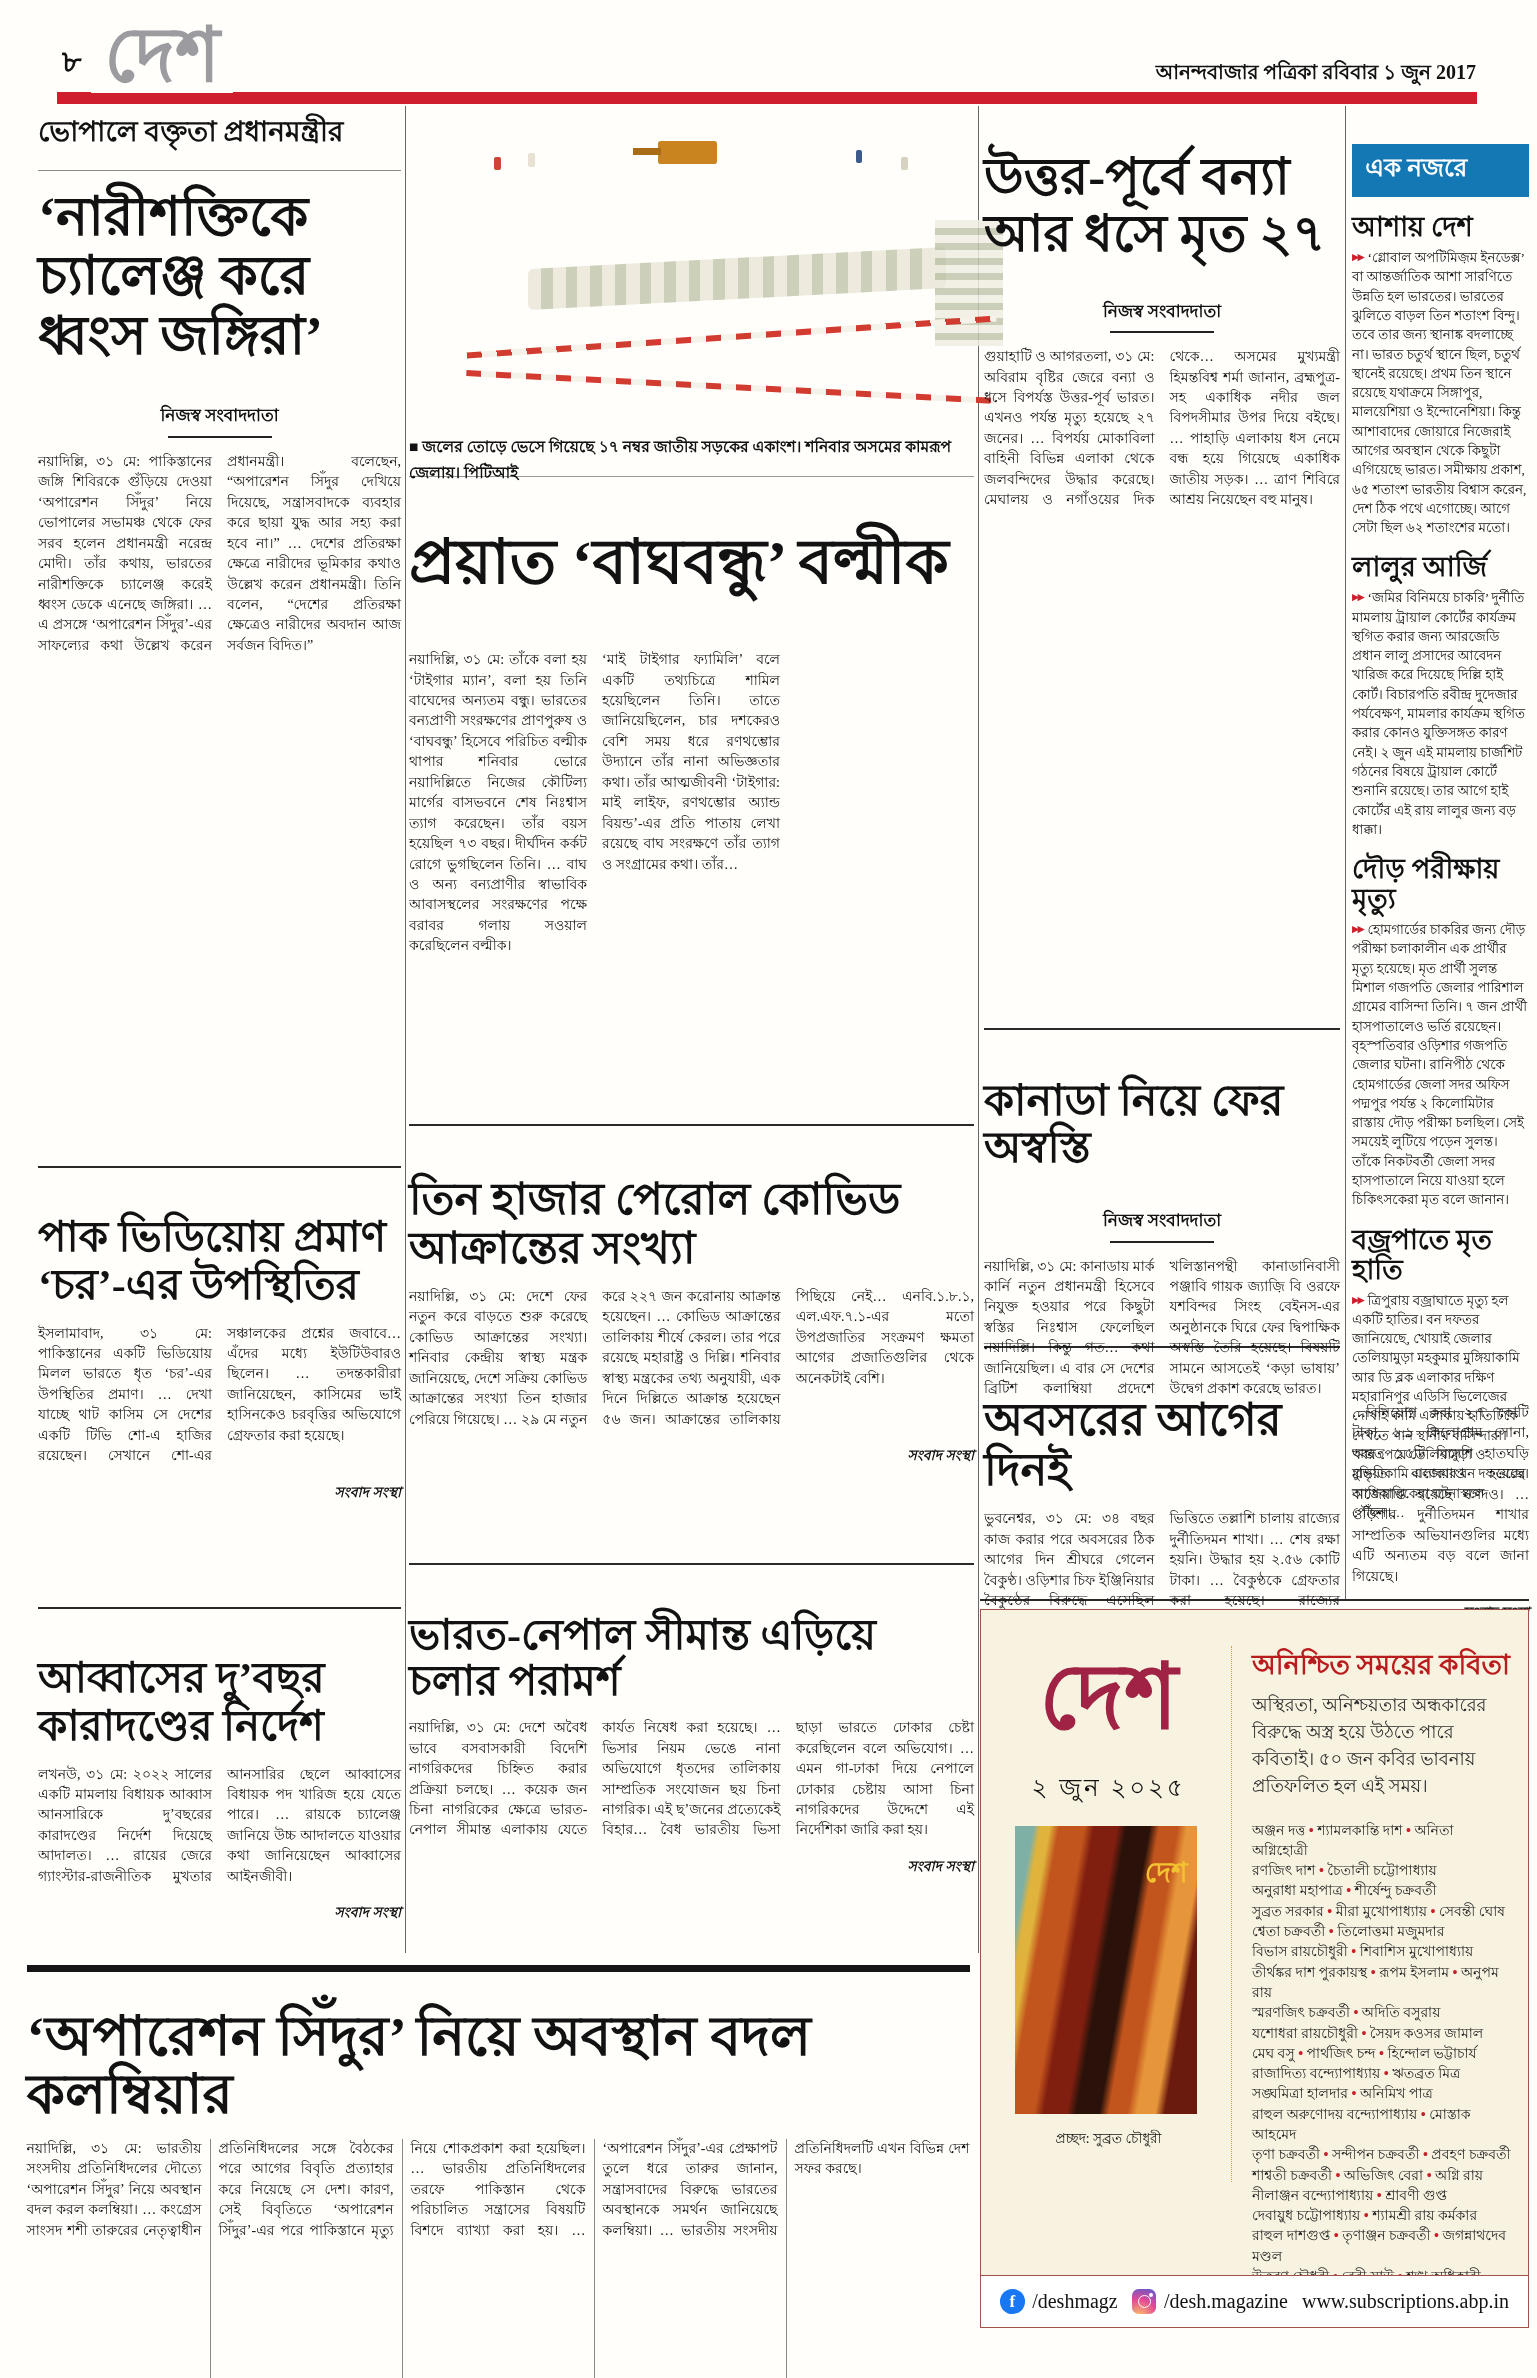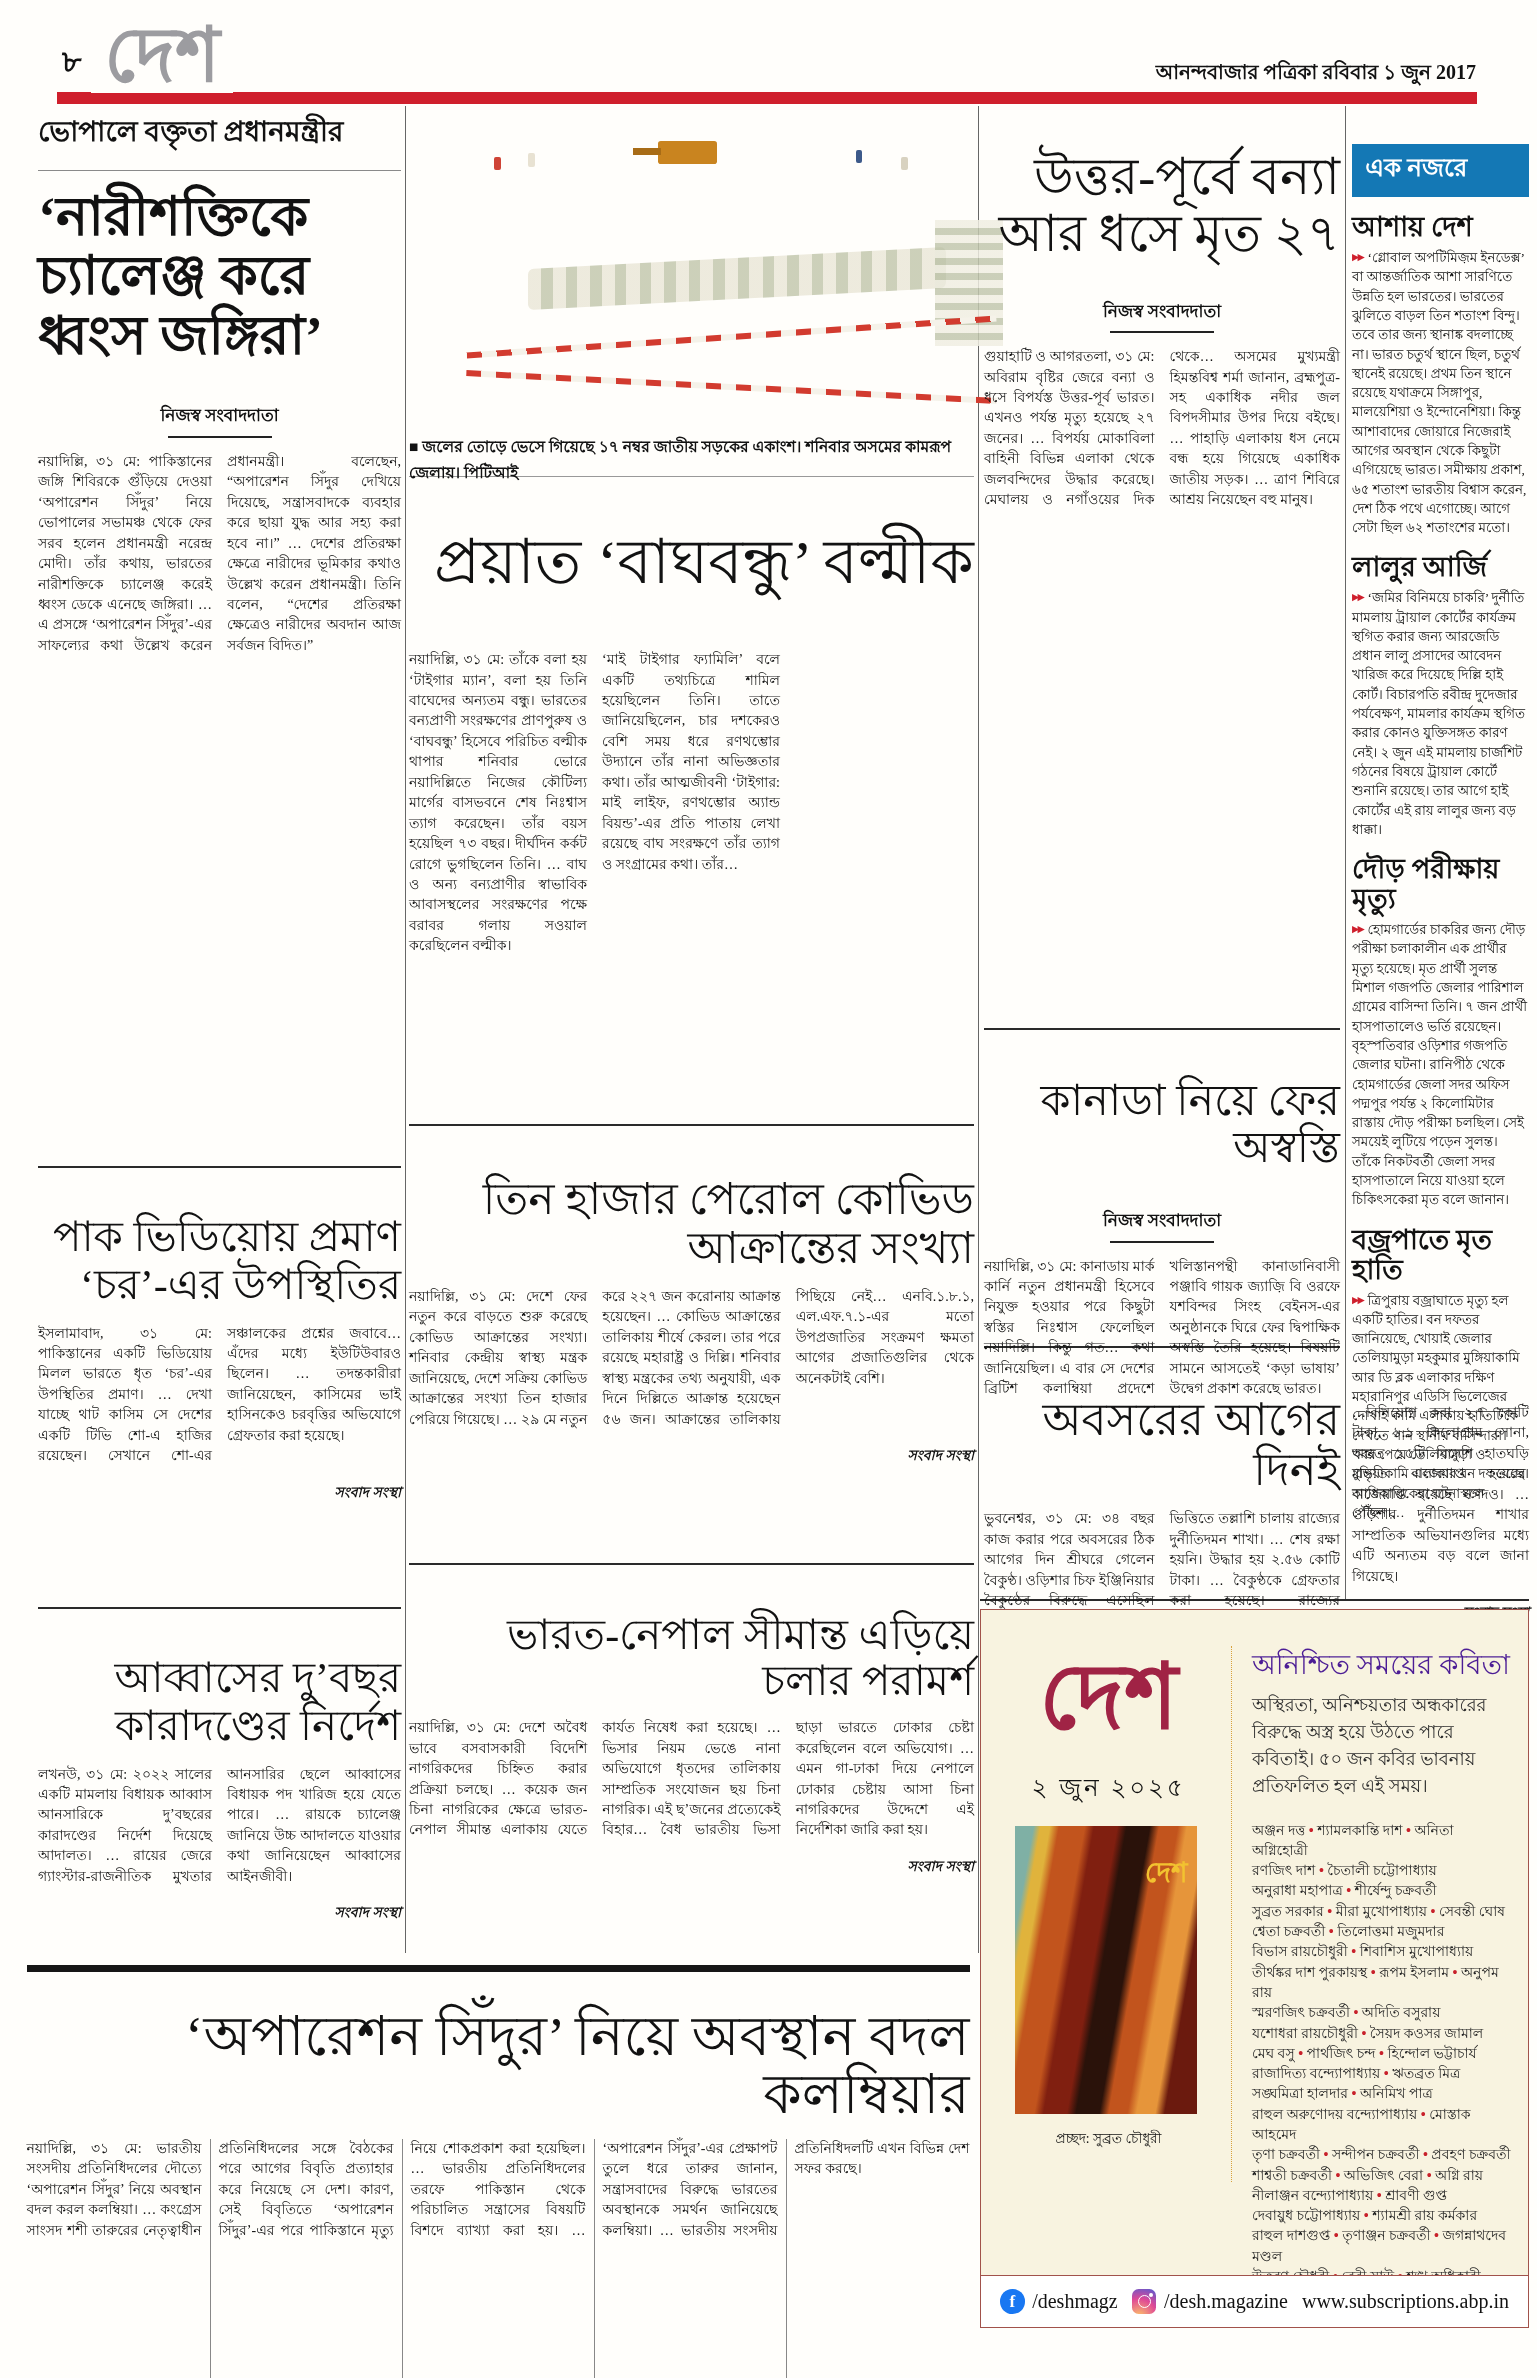--- a/index.html
+++ b/index.html
@@ -29,21 +29,21 @@
   #r8{left:980px;top:1599px;width:549px;}
 
   
   .bt{font-size:14px;line-height:1.46;text-align:justify;}
   .cols2{column-count:2;column-gap:15px;}
   .cols3{column-count:3;column-gap:15px;}
   .cols5{column-count:5;column-gap:17px;column-rule:0.9px solid #888;}
   .byline{text-align:center;font-weight:bold;font-size:17px;margin:11.4px 0 1.9px;}
   .byline-rule{width:104px;height:1.9px;background:#222;margin:5.7px auto 13.2px;}
   .credit{text-align:right;font-weight:bold;font-style:italic;font-size:14px;margin-top:5.7px;}
-  .hl-center{text-align:right;font-weight:normal;}
+  .hl-center{text-align:left;font-weight:bold;}
 
   
   .art-women{position:absolute;left:38px;top:110px;width:363px;}
   .kicker{font-size:28px;font-weight:bold;padding-bottom:13px;border-bottom:1.9px solid #8a8a8a;}
   .hl-women{font-size:54px;line-height:1.1;font-weight:bold;margin-top:17px;}
   .art-women .bt{height:568px;}
 
   .pak{position:absolute;left:38px;top:1179px;width:363px;}
   .hl-mid{font-size:42px;line-height:1.14;margin-bottom:13.2px;}
   .abbas{position:absolute;left:38px;top:1620px;width:363px;}
@@ -100,21 +100,21 @@
   .ad-logo{position:absolute;left:17px;top:42px;width:221px;text-align:center;font-size:91px;
     line-height:1;font-weight:bold;color:#a02345;}
   .ad-date{position:absolute;left:17px;top:159px;width:221px;text-align:center;font-size:24.6px;letter-spacing:2.8px;}
   .ad-cover{position:absolute;left:34px;top:216px;width:182px;height:288px;
     background:linear-gradient(100deg,#7fb0a5 0 8%,#e0b33c 11% 15%,#c2541d 19% 30%,#801f10 34% 44%,
       #2a120a 48% 58%,#c2541d 62% 70%,#e6953a 74% 82%,#6b1a0e 86% 100%);}
   .ad-cover-logo{position:absolute;right:9.5px;top:24.6px;font-size:28px;font-weight:bold;color:#f2c230;}
   .ad-cover-caption{position:absolute;left:17px;top:517px;width:221px;text-align:center;font-size:13.7px;}
   .ad-divider{position:absolute;left:250px;top:36px;height:536px;border-left:1.9px dotted #d8a13c;}
   .ad-right{position:absolute;left:271px;top:40px;width:259px;}
-  .ad-heading{font-size:27.4px;font-weight:normal;color:#4c1d95;line-height:1.1;}
+  .ad-heading{font-size:27.4px;font-weight:bold;color:#b91c1c;line-height:1.1;}
   .ad-intro{font-size:18px;line-height:1.5;margin-top:11.4px;color:#2c2c2c;}
   .poet-list{margin-top:21px;font-size:14px;line-height:1.45;color:#222;}
   .pb{color:#c8202a;font-weight:bold;}
   .ad-footer{position:absolute;left:0;right:0;bottom:0;height:51px;background:#fff;
     border-top:1.9px solid #a1524b;display:flex;align-items:center;justify-content:space-between;
     padding:0 19px;font-size:20px;}
   .f-item{display:flex;align-items:center;gap:7.6px;}
   .icon-fb{width:24.6px;height:24.6px;border-radius:50%;background:#1877f2;color:#fff;display:inline-flex;
     align-items:center;justify-content:center;font-size:17px;font-weight:bold;font-family:"Liberation Serif",serif;}
   .icon-ig{width:24.6px;height:24.6px;border-radius:6.6px;position:relative;display:inline-block;

